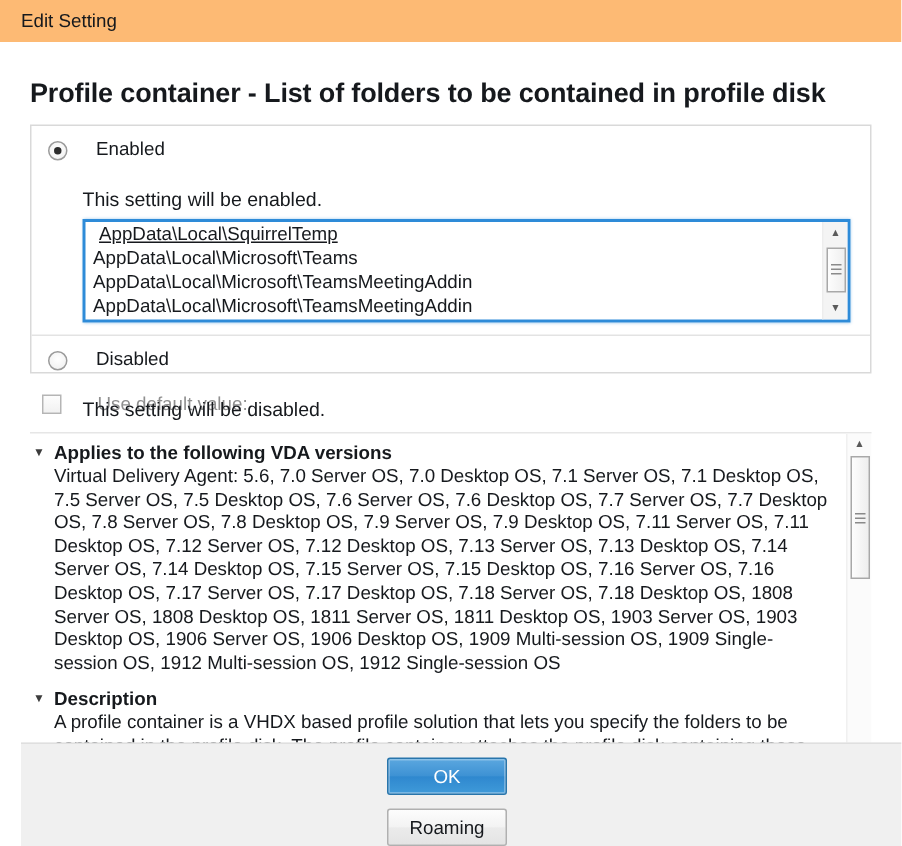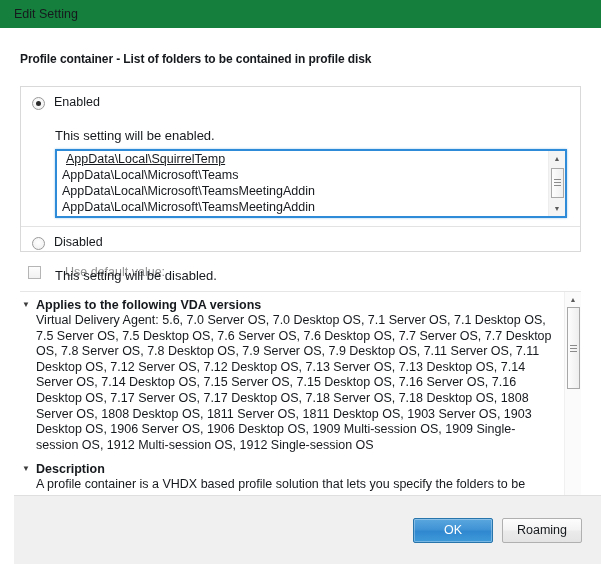--- a/index.html
+++ b/index.html
@@ -13,21 +13,21 @@
     font-family: "Liberation Sans", sans-serif;
     font-size: 12px;
     color: #1a1a1a;
     overflow: hidden;
     position: relative;
   }
 
   
   .titlebar {
     height: 28px;
-    background: #15803d;
+    background: #fdba74;
     display: flex;
     align-items: center;
     padding-left: 14px;
     box-sizing: border-box;
   }
   .titlebar-text {
     font-size: 12.5px;
     color: #16191d;
   }
 
@@ -37,25 +37,25 @@
     top: 28px;
     left: 0;
     right: 0;
     bottom: 69px;
     background: #ffffff;
     box-sizing: border-box;
     padding: 0 20px;
   }
 
   .setting-title {
-    font-size: 12px;
+    font-size: 18px;
     font-weight: bold;
     color: #16191d;
     margin-top: 24px;
-    margin-bottom: 20px;
+    margin-bottom: 10px;
     letter-spacing: -0.1px;
   }
 
   
   .groupbox {
     border: 1px solid #d9d9d9;
     background: #ffffff;
     box-sizing: border-box;
     width: 561px;
     height: 166px;
@@ -83,21 +83,21 @@
     content: "";
     position: absolute;
     left: 3px;
     top: 3px;
     width: 5px;
     height: 5px;
     border-radius: 50%;
     background: #2b2b2b;
   }
   .radio-label {
-    margin-left: 9px;
+    margin-left: 19px;
     font-size: 12.5px;
     color: #16191d;
     line-height: 15px;
   }
   .sub-label {
     padding-left: 34px;
     font-size: 13px;
     color: #16191d;
     margin-top: 18px;
   }
@@ -286,20 +286,21 @@
     bottom: 0;
     height: 69px;
     background: #f0f0f0;
     border-top: 1px solid #dfdfdf;
     box-sizing: border-box;
     display: flex;
     align-items: center;
     justify-content: flex-end;
     padding-right: 19px;
     gap: 9px;
+    flex-direction: column;
   }
   .btn {
     width: 80px;
     height: 25px;
     font-size: 12.5px;
     font-family: "Liberation Sans", sans-serif;
     border-radius: 2px;
     box-sizing: border-box;
     cursor: default;
     display: flex;

